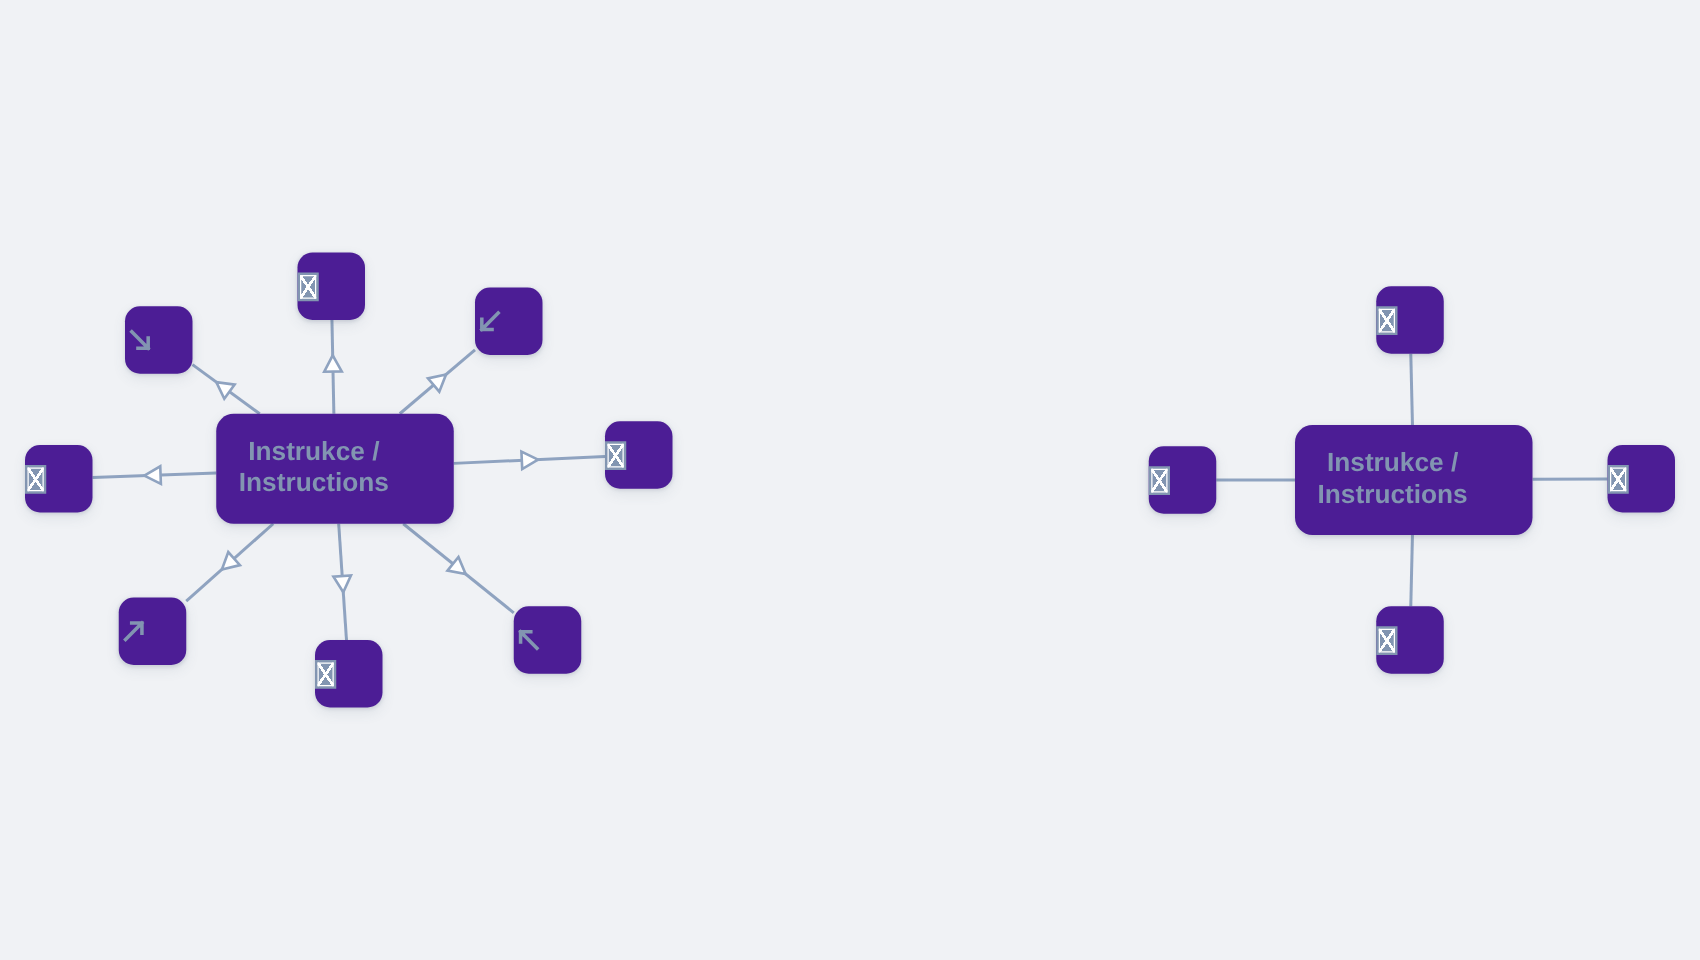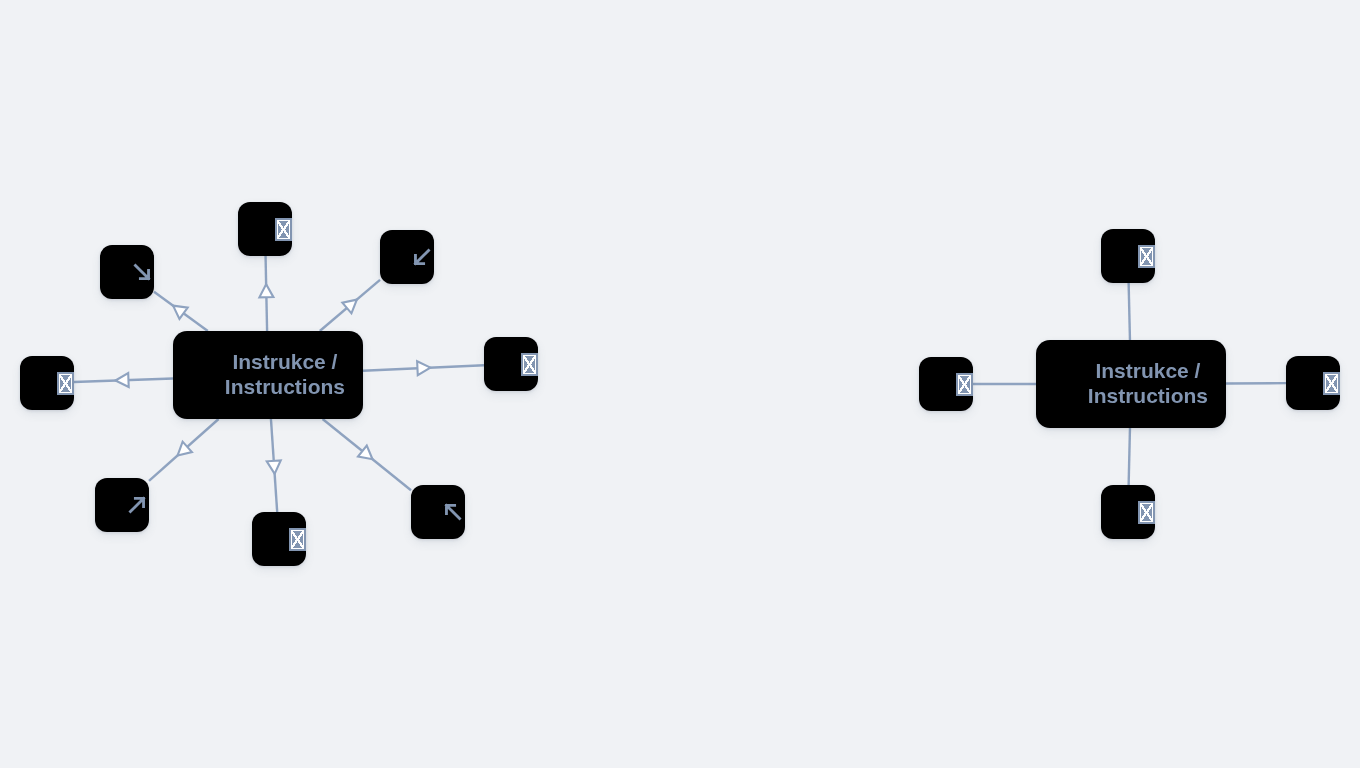--- a/index.html
+++ b/index.html
@@ -44,27 +44,27 @@
     stroke-width: 2.1;
     fill: #ffffff;
     stroke-linejoin: miter;
   }
 
   
   .node {
     position: absolute;
     z-index: 2;
     box-sizing: border-box;
-    background: #000000;
+    background: #4c1d95;
     border-radius: 12px;
     box-shadow: 0 1px 3px rgba(80, 95, 120, 0.18),
                 0 4px 10px rgba(80, 95, 120, 0.10);
     display: flex;
     align-items: center;
-    justify-content: flex-end;
+    justify-content: flex-start;
     text-align: center;
   }
 
   .node.central {
     border-radius: 14px;
     padding: 10px 18px;
     line-height: 1.18;
     font-weight: bold;
     color: #8295b1;
   }

